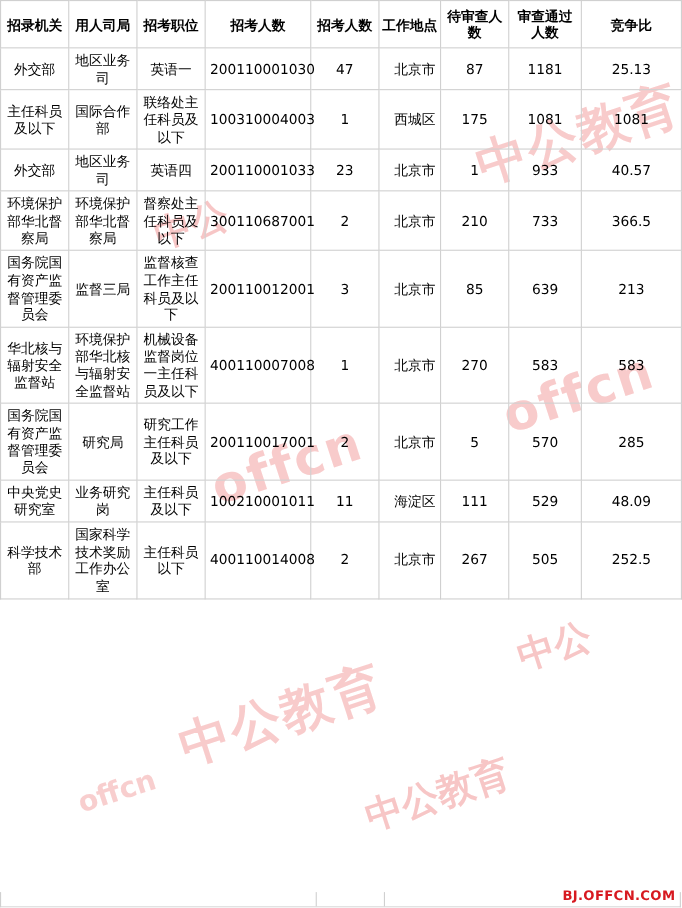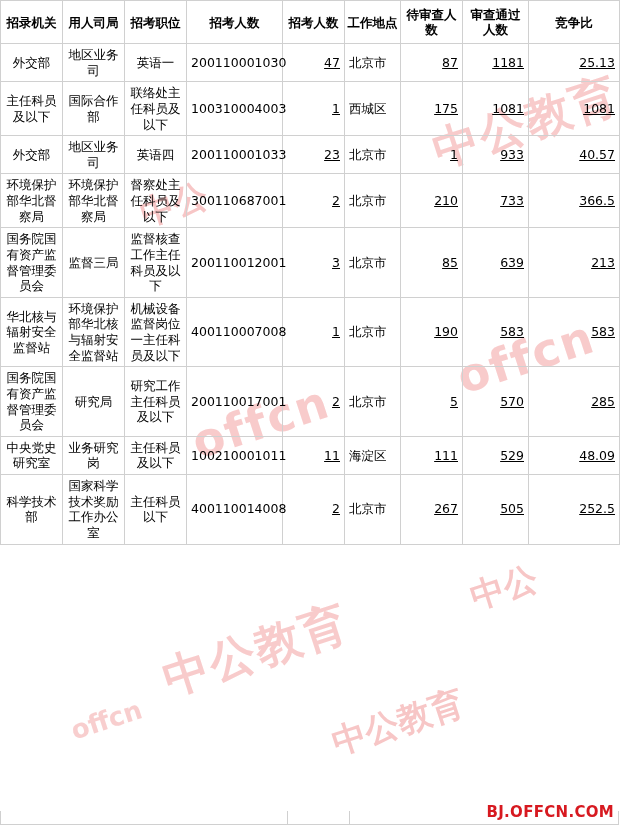--- a/index.html
+++ b/index.html
@@ -48,22 +48,22 @@
   col.c0 { width: 62px; }
   col.c1 { width: 62px; }
   col.c2 { width: 62px; }
   col.c3 { width: 96px; }
   col.c4 { width: 62px; }
   col.c5 { width: 56px; }
   col.c6 { width: 62px; }
   col.c7 { width: 66px; }
   col.c8 { width: 91px; }
 
-  td.txt-center { text-align: left; }
-  td.txt-right  { text-align: right; padding-right: 6px; text-decoration: underline; }
+  td.txt-center { text-align: right; }
+  td.txt-right  { text-align: center; padding-right: 6px; }
   td.org, td.dept, td.post {
     text-align: center;
   }
   td.code {
     text-align: left;
     letter-spacing: 0px;
   }
 
   
   .wm {
@@ -95,21 +95,21 @@
   .wm4 { left: 190px; top: 395px; transform: rotate(-18deg); }
   .wm5 { left: 470px; top: 565px; transform: rotate(-18deg); }
   .wm6 { left: 160px; top: 620px; transform: rotate(-18deg); }
   .wm7 { left: 70px;  top: 705px; transform: rotate(-18deg); }
   .wm8 { left: 330px; top: 700px; transform: rotate(-18deg); }
 
   .footer-brand {
     position: absolute;
     right: 6px;
     bottom: 4px;
-    font-size: 15px;
+    font-size: 12px;
     font-weight: bold;
     color: #d71920;
     z-index: 5;
     letter-spacing: 0.3px;
   }
   .bottom-strip {
     position: absolute;
     left: 0;
     bottom: 0;
     width: 619px;
@@ -223,21 +223,21 @@
         <td class="txt-right">639</td>
         <td class="txt-right">213</td>
       </tr>
       <tr>
         <td class="org">华北核与辐射安全监督站</td>
         <td class="dept">环境保护部华北核与辐射安全监督站</td>
         <td class="post">机械设备监督岗位一主任科员及以下</td>
         <td class="code">400110007008</td>
         <td class="txt-right">1</td>
         <td class="txt-center">北京市</td>
-        <td class="txt-right">190</td>
+        <td class="txt-right">270</td>
         <td class="txt-right">583</td>
         <td class="txt-right">583</td>
       </tr>
       <tr>
         <td class="org">国务院国有资产监督管理委员会</td>
         <td class="dept">研究局</td>
         <td class="post">研究工作主任科员及以下</td>
         <td class="code">200110017001</td>
         <td class="txt-right">2</td>
         <td class="txt-center">北京市</td>

